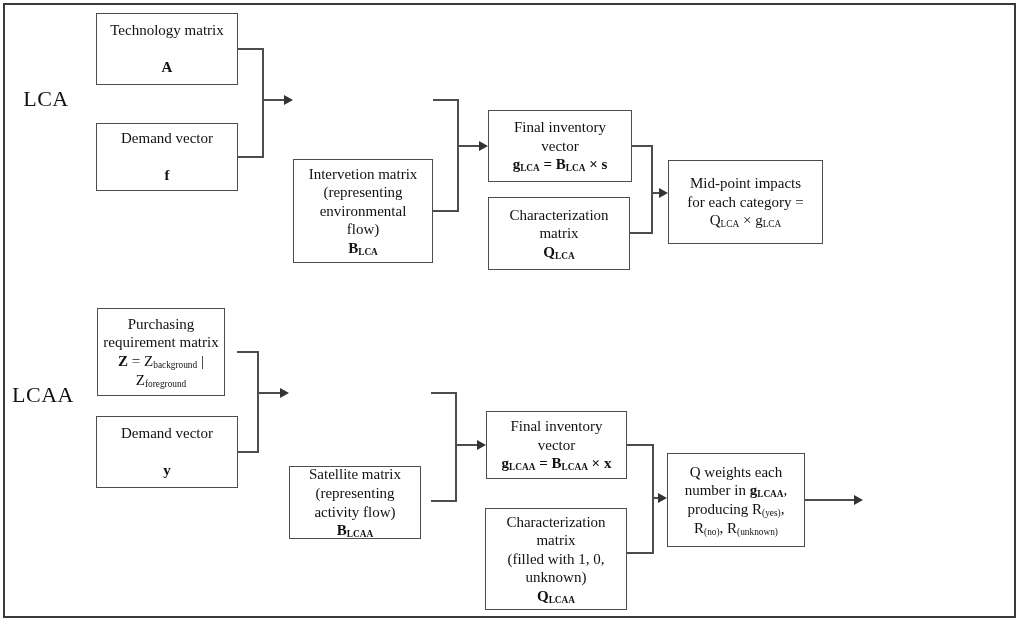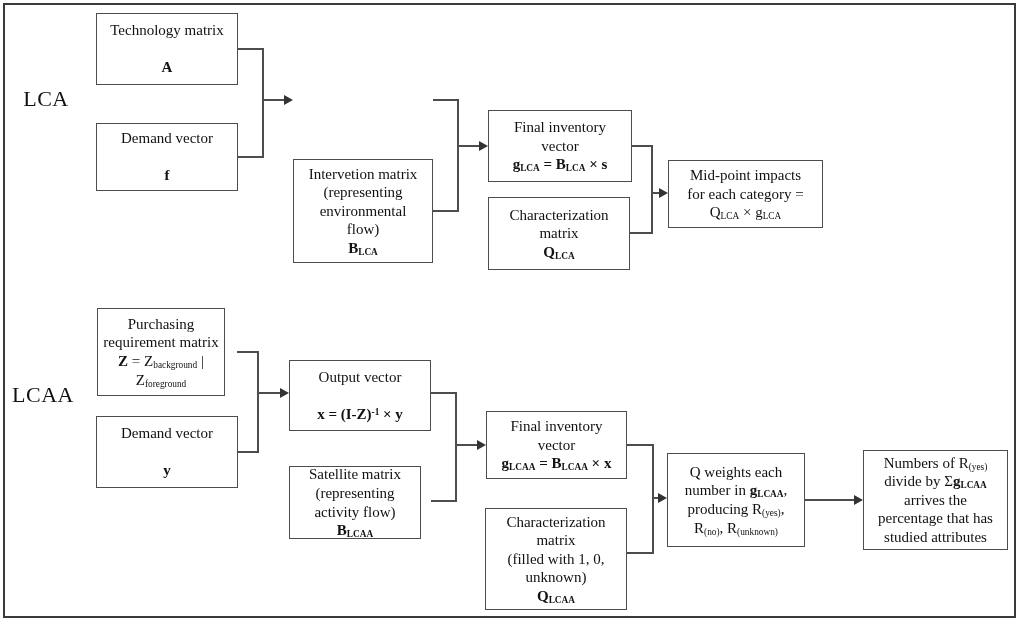--- a/index.html
+++ b/index.html
@@ -34,21 +34,21 @@
   }
   
   #lbl-lca   { left:14px;  top:88px;  width:64px; }
   #lbl-lcaa  { left:8px;   top:384px; width:70px; }
   #b-tech    { left:96px;  top:13px;  width:142px; height:72px; }
   #b-demf    { left:96px;  top:123px; width:142px; height:68px; }
   #b-scal    { left:293px; top:64px;  width:140px; height:72px; }
   #b-intv    { left:293px; top:159px; width:140px; height:104px; }
   #b-finl    { left:488px; top:110px; width:144px; height:72px; }
   #b-chal    { left:488px; top:197px; width:142px; height:73px; }
-  #b-midp    { left:668px; top:160px; width:155px; height:68px; }
+  #b-midp    { left:668px; top:160px; width:155px; height:84px; }
   #b-purc    { left:97px;  top:308px; width:128px; height:88px; }
   #b-demy    { left:96px;  top:416px; width:142px; height:72px; }
   #b-outp    { left:289px; top:360px; width:142px; height:71px; }
   #b-satl    { left:289px; top:466px; width:132px; height:73px; }
   #b-finla   { left:486px; top:411px; width:141px; height:68px; }
   #b-chala   { left:485px; top:508px; width:142px; height:102px; }
   #b-qwgt    { left:667px; top:453px; width:138px; height:94px; }
   #b-numb    { left:863px; top:450px; width:145px; height:100px; }
 </style>
 </head>
@@ -97,25 +97,20 @@
       <div class="line"><span>Purchasing</span></div>
       <div class="line"><span>requirement matrix</span></div>
       <div class="line"><span class="b">Z</span><span> = Z</span><sub>background</sub><span> |</span></div>
       <div class="line"><span>Z</span><sub>foreground</sub></div>
     </div>
   <div class="box" id="b-demy">
       <div class="line"><span>Demand vector</span></div>
       <div class="line">&nbsp;</div>
       <div class="line"><span class="b">y</span></div>
     </div>
-  <div class="box" id="b-outp">
-      <div class="line"><span>Output vector</span></div>
-      <div class="line">&nbsp;</div>
-      <div class="line"><span class="b">x = (I-Z)</span><sup class="b">-1</sup><span class="b"> × y</span></div>
-    </div>
   <div class="box" id="b-satl">
       <div class="line"><span>Satellite matrix</span></div>
       <div class="line"><span>(representing</span></div>
       <div class="line"><span>activity flow)</span></div>
       <div class="line"><span class="b">B</span><sub class="b">LCAA</sub></div>
     </div>
   <div class="box" id="b-finla">
       <div class="line"><span>Final inventory</span></div>
       <div class="line"><span>vector</span></div>
       <div class="line"><span class="b">g</span><sub class="b">LCAA</sub><span class="b"> = B</span><sub class="b">LCAA</sub><span class="b"> × x</span></div>
@@ -125,27 +120,20 @@
       <div class="line"><span>matrix</span></div>
       <div class="line"><span>(filled with 1, 0,</span></div>
       <div class="line"><span>unknown)</span></div>
       <div class="line"><span class="b">Q</span><sub class="b">LCAA</sub></div>
     </div>
   <div class="box" id="b-qwgt">
       <div class="line"><span>Q weights each</span></div>
       <div class="line"><span>number in </span><span class="b">g</span><sub class="b">LCAA</sub><span>,</span></div>
       <div class="line"><span>producing R</span><sub>(yes)</sub><span>,</span></div>
       <div class="line"><span>R</span><sub>(no)</sub><span>, R</span><sub>(unknown)</sub></div>
-    </div>
-  <div class="box" id="b-numb">
-      <div class="line"><span>Numbers of R</span><sub>(yes)</sub></div>
-      <div class="line"><span>divide by Σ</span><span class="b">g</span><sub class="b">LCAA</sub></div>
-      <div class="line"><span>arrives the</span></div>
-      <div class="line"><span>percentage that has</span></div>
-      <div class="line"><span>studied attributes</span></div>
     </div>
 
   <div class="hline" style="left:238px;top:48px;width:25px;"></div>
   <div class="hline" style="left:238px;top:156px;width:25px;"></div>
   <div class="vline" style="left:262px;top:48px;height:110px;"></div>
   <div class="hline" style="left:262px;top:99px;width:23px;"></div>
   <div class="ahead" style="left:284px;top:95px;"></div>
 
   <div class="hline" style="left:433px;top:99px;width:26px;"></div>
   <div class="hline" style="left:433px;top:210px;width:26px;"></div>

